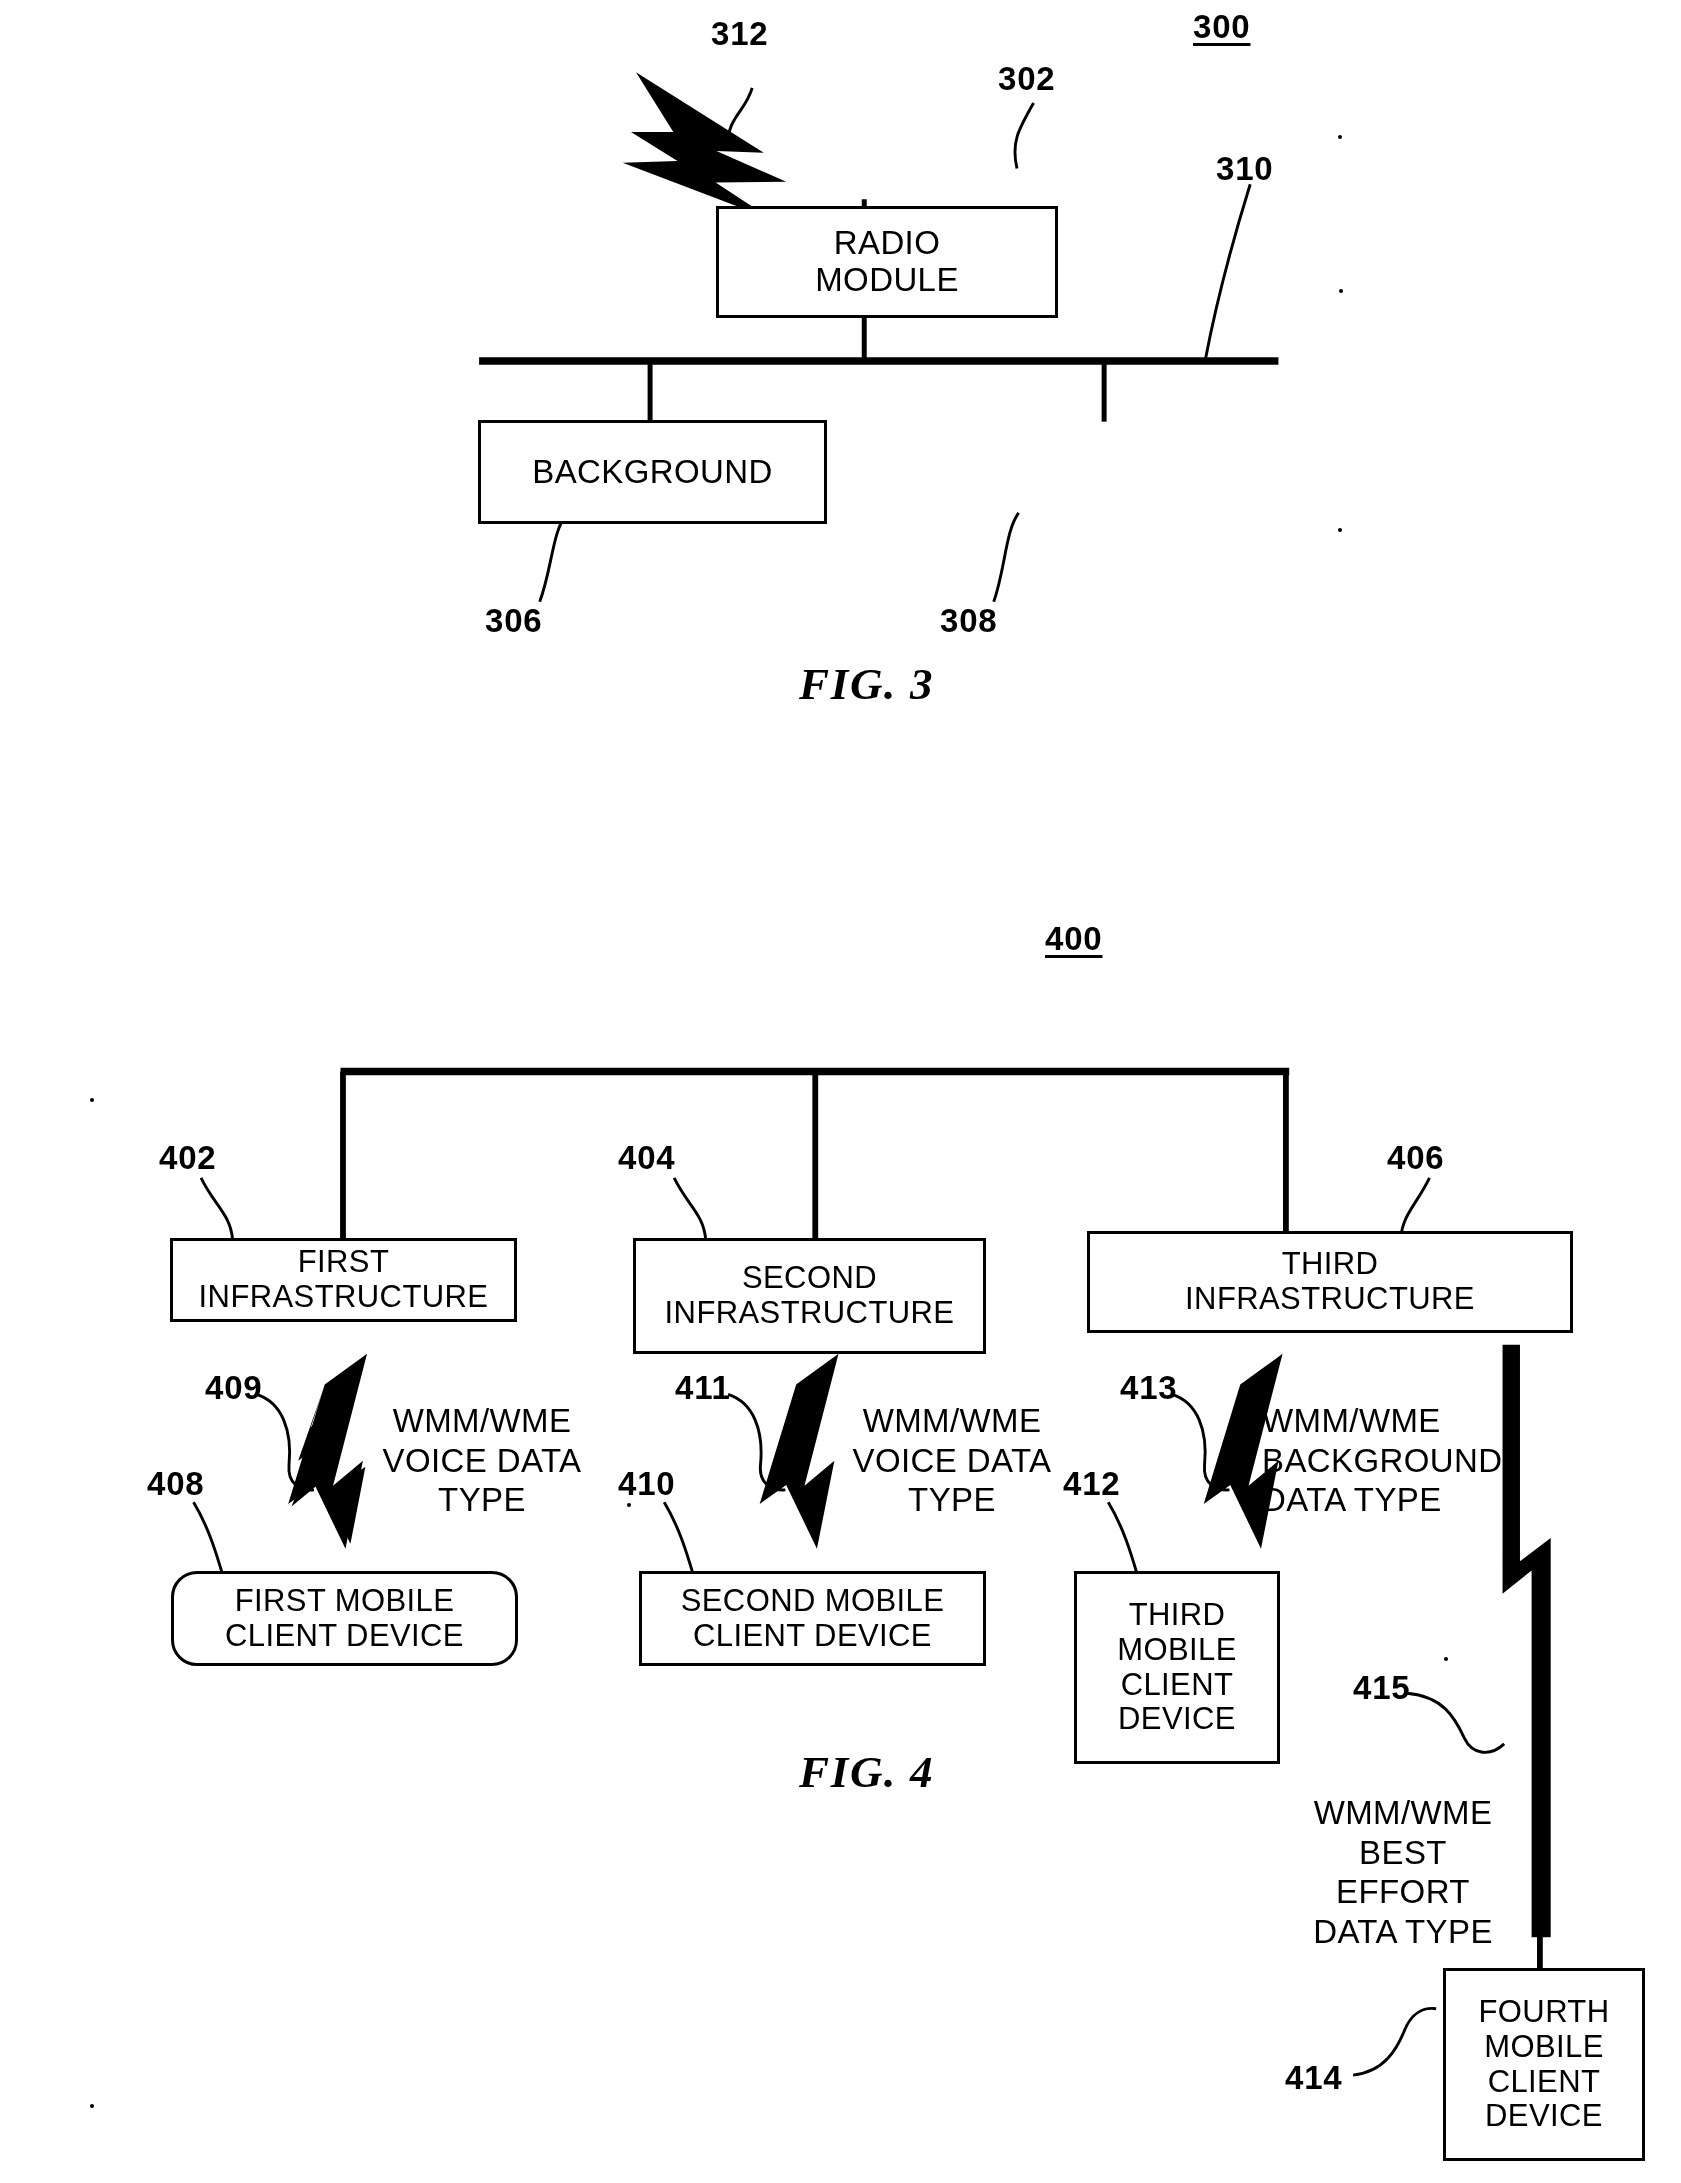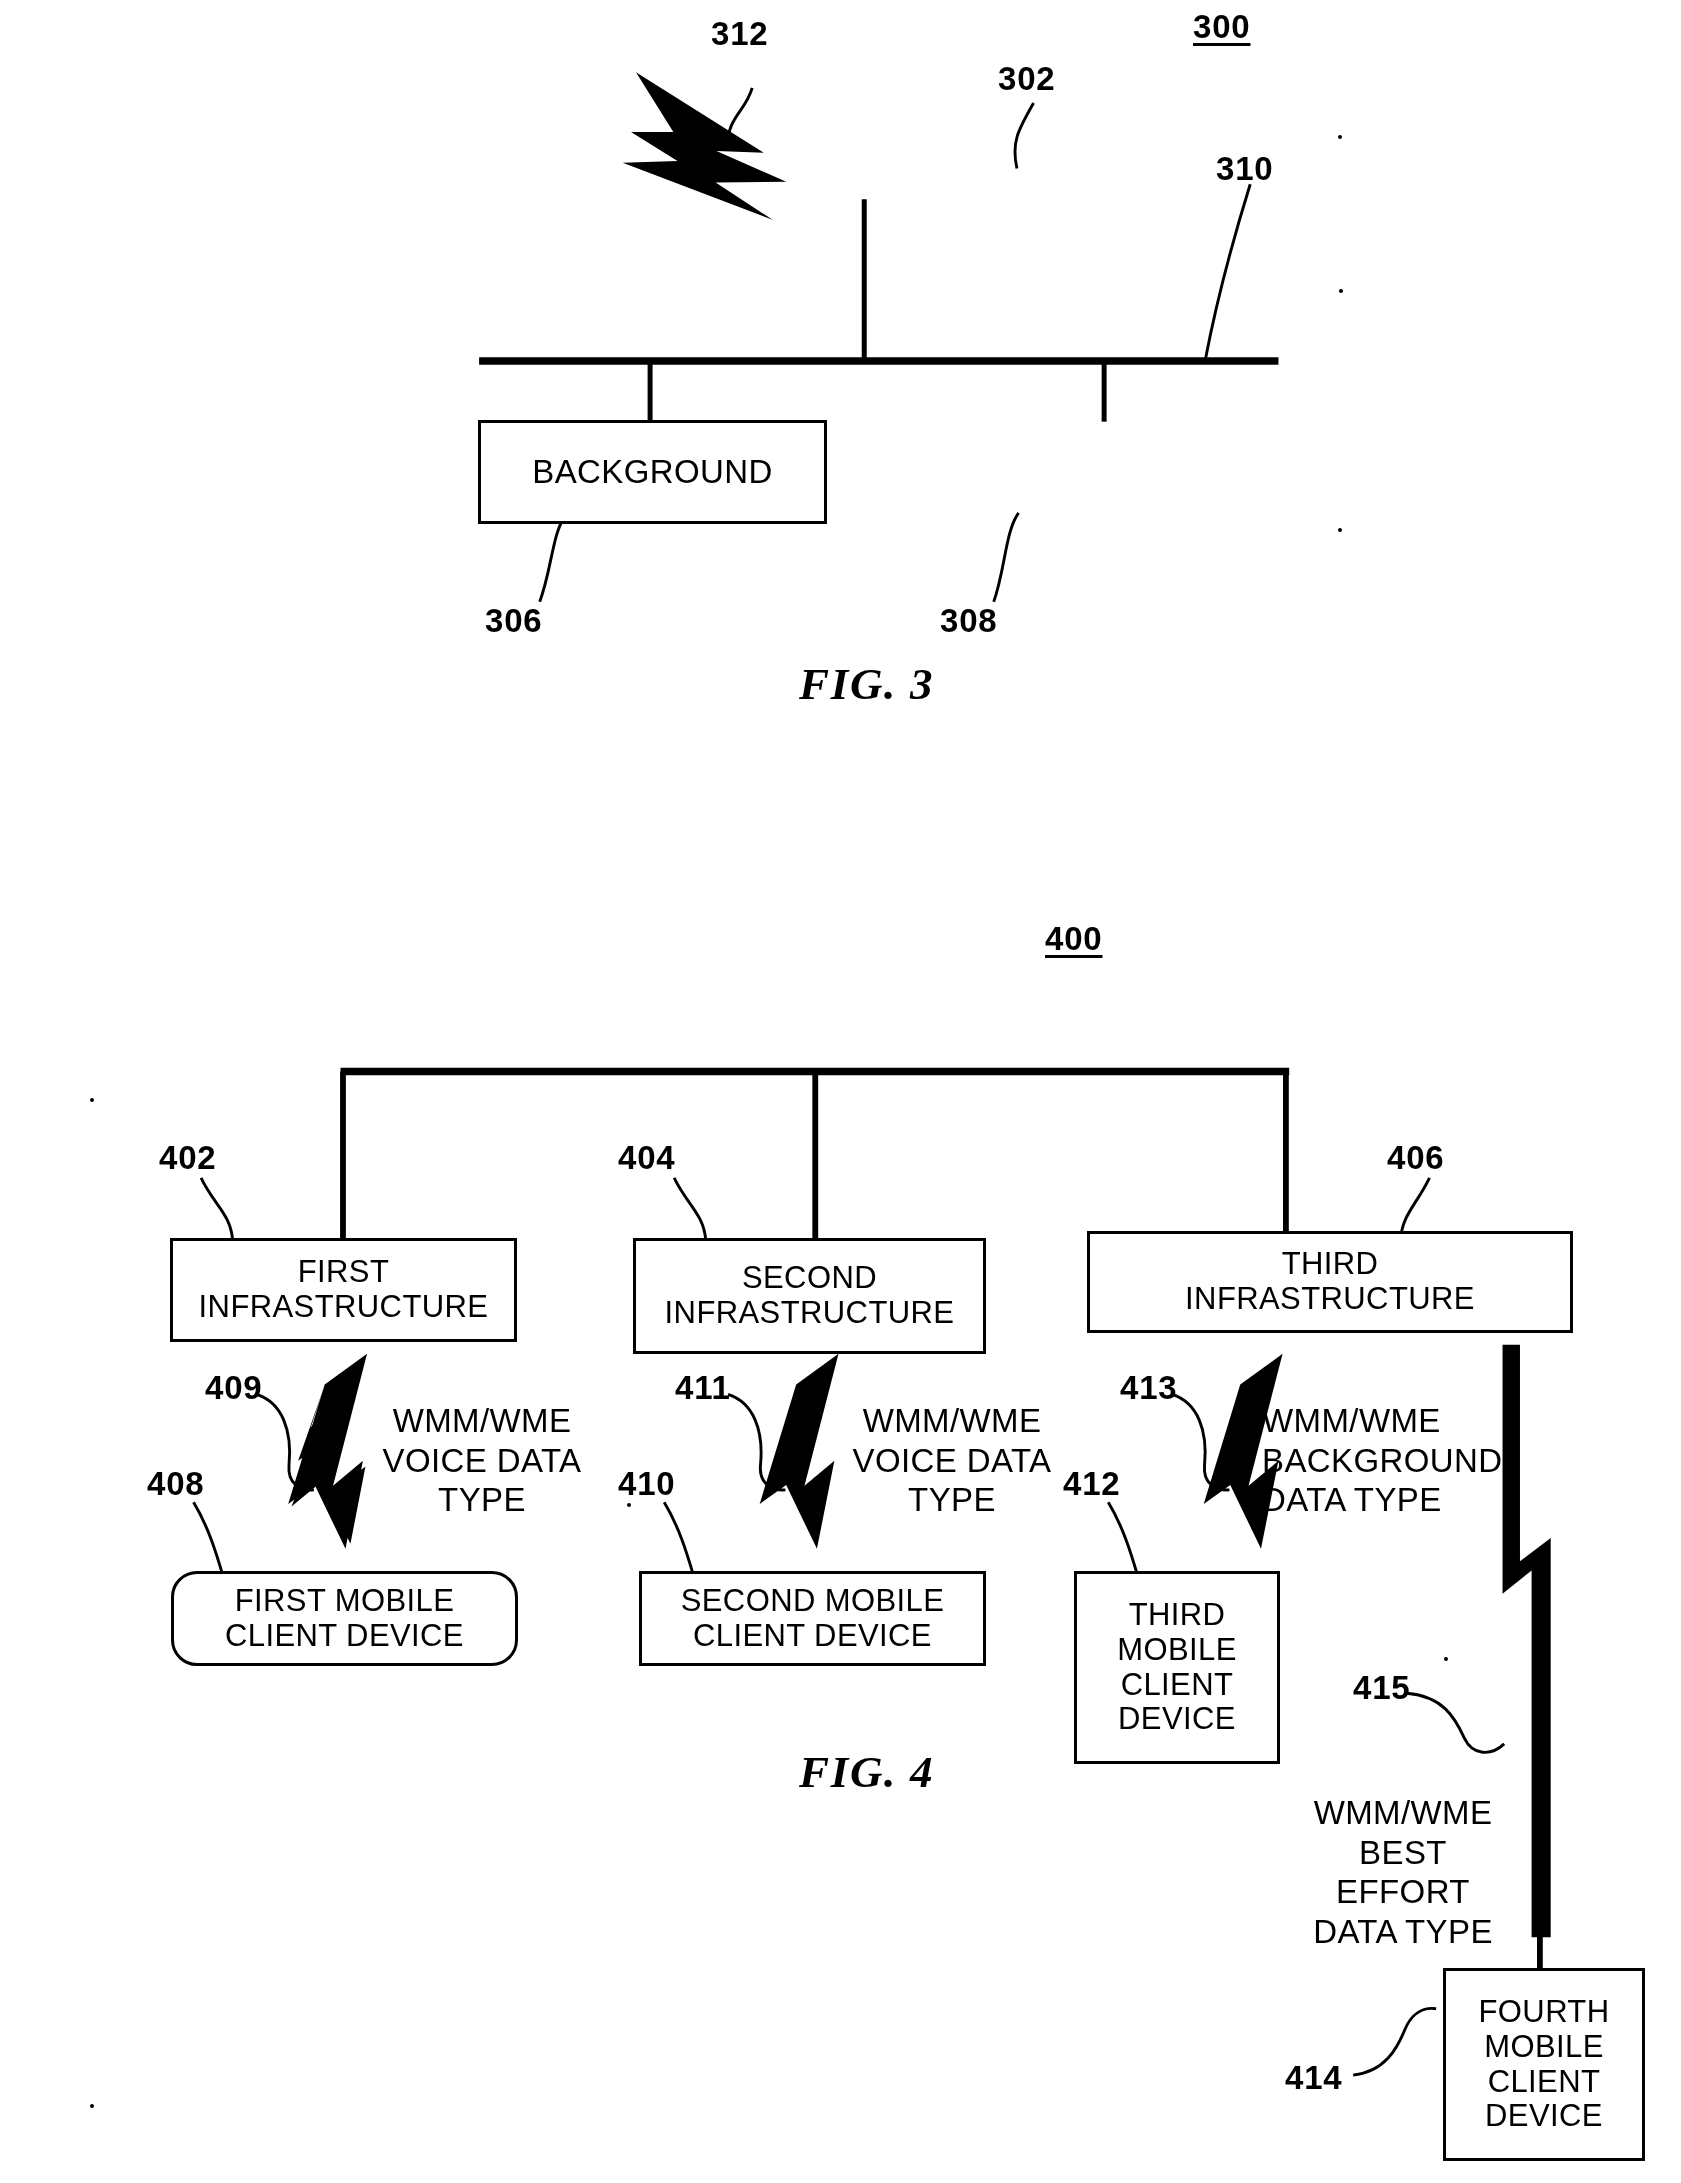--- a/index.html
+++ b/index.html
@@ -154,38 +154,42 @@
     <path d="M 1412,1680 C 1443,1690 1455,1724 1451,1765 C 1449,1786 1463,1796 1481,1795" fill="none" stroke="#000" stroke-width="3.5"></path>
     <path d="M 1335,1810 C 1353,1840 1362,1870 1370,1897" fill="none" stroke="#000" stroke-width="3.5"></path>
 
     <polygon points="1831,1620 1831,1881 1868,1853 1868,2334 1845,2334 1845,1892 1810,1920 1810,1620" fill="#000"></polygon>
     <path d="M 1695,2040 C 1738,2044 1752,2068 1764,2094 C 1774,2115 1796,2116 1812,2101" fill="none" stroke="#000" stroke-width="3.5"></path>
 
     <line x1="1855" y1="2330" x2="1855" y2="2375" stroke="#000" stroke-width="7"></line>
     <path d="M 1630,2500 C 1668,2496 1683,2468 1692,2446 C 1700,2426 1714,2418 1730,2420" fill="none" stroke="#000" stroke-width="3.5"></path>
   </svg>
 
+  <div class="box" style="left:716px; top:206px; width:342px; height:112px; font-size:33px;">
+    <span class="txt">RADIO
+MODULE</span>
+  </div>
 
   <div class="box" style="left:478px; top:420px; width:349px; height:104px; font-size:33px;">
     <span class="txt">BACKGROUND</span>
   </div>
 
 
   <div class="ref underline" style="left:1193px; top:8.3px;">300</div>
   <div class="ref" style="left:711px; top:15px;">312</div>
   <div class="ref" style="left:998px; top:60px;">302</div>
   <div class="ref" style="left:1216px; top:150px;">310</div>
   <div class="ref" style="left:485px; top:602px;">306</div>
   <div class="ref" style="left:940px; top:602px;">308</div>
 
   <div class="figcap" style="left:799px; top:658px;">FIG. 3</div>
 
   <div class="ref underline" style="left:1045px; top:920px;">400</div>
 
-  <div class="box" style="left:170px; top:1238px; width:347px; height:104px; font-size:31px;">
+  <div class="box" style="left:170px; top:1238px; width:347px; height:84px; font-size:31px;">
     <span class="txt">FIRST
 INFRASTRUCTURE</span>
   </div>
 
   <div class="box" style="left:633px; top:1238px; width:353px; height:116px; font-size:31px;">
     <span class="txt">SECOND
 INFRASTRUCTURE</span>
   </div>
 
   <div class="box" style="left:1087px; top:1231px; width:486px; height:102px; font-size:31px;">

